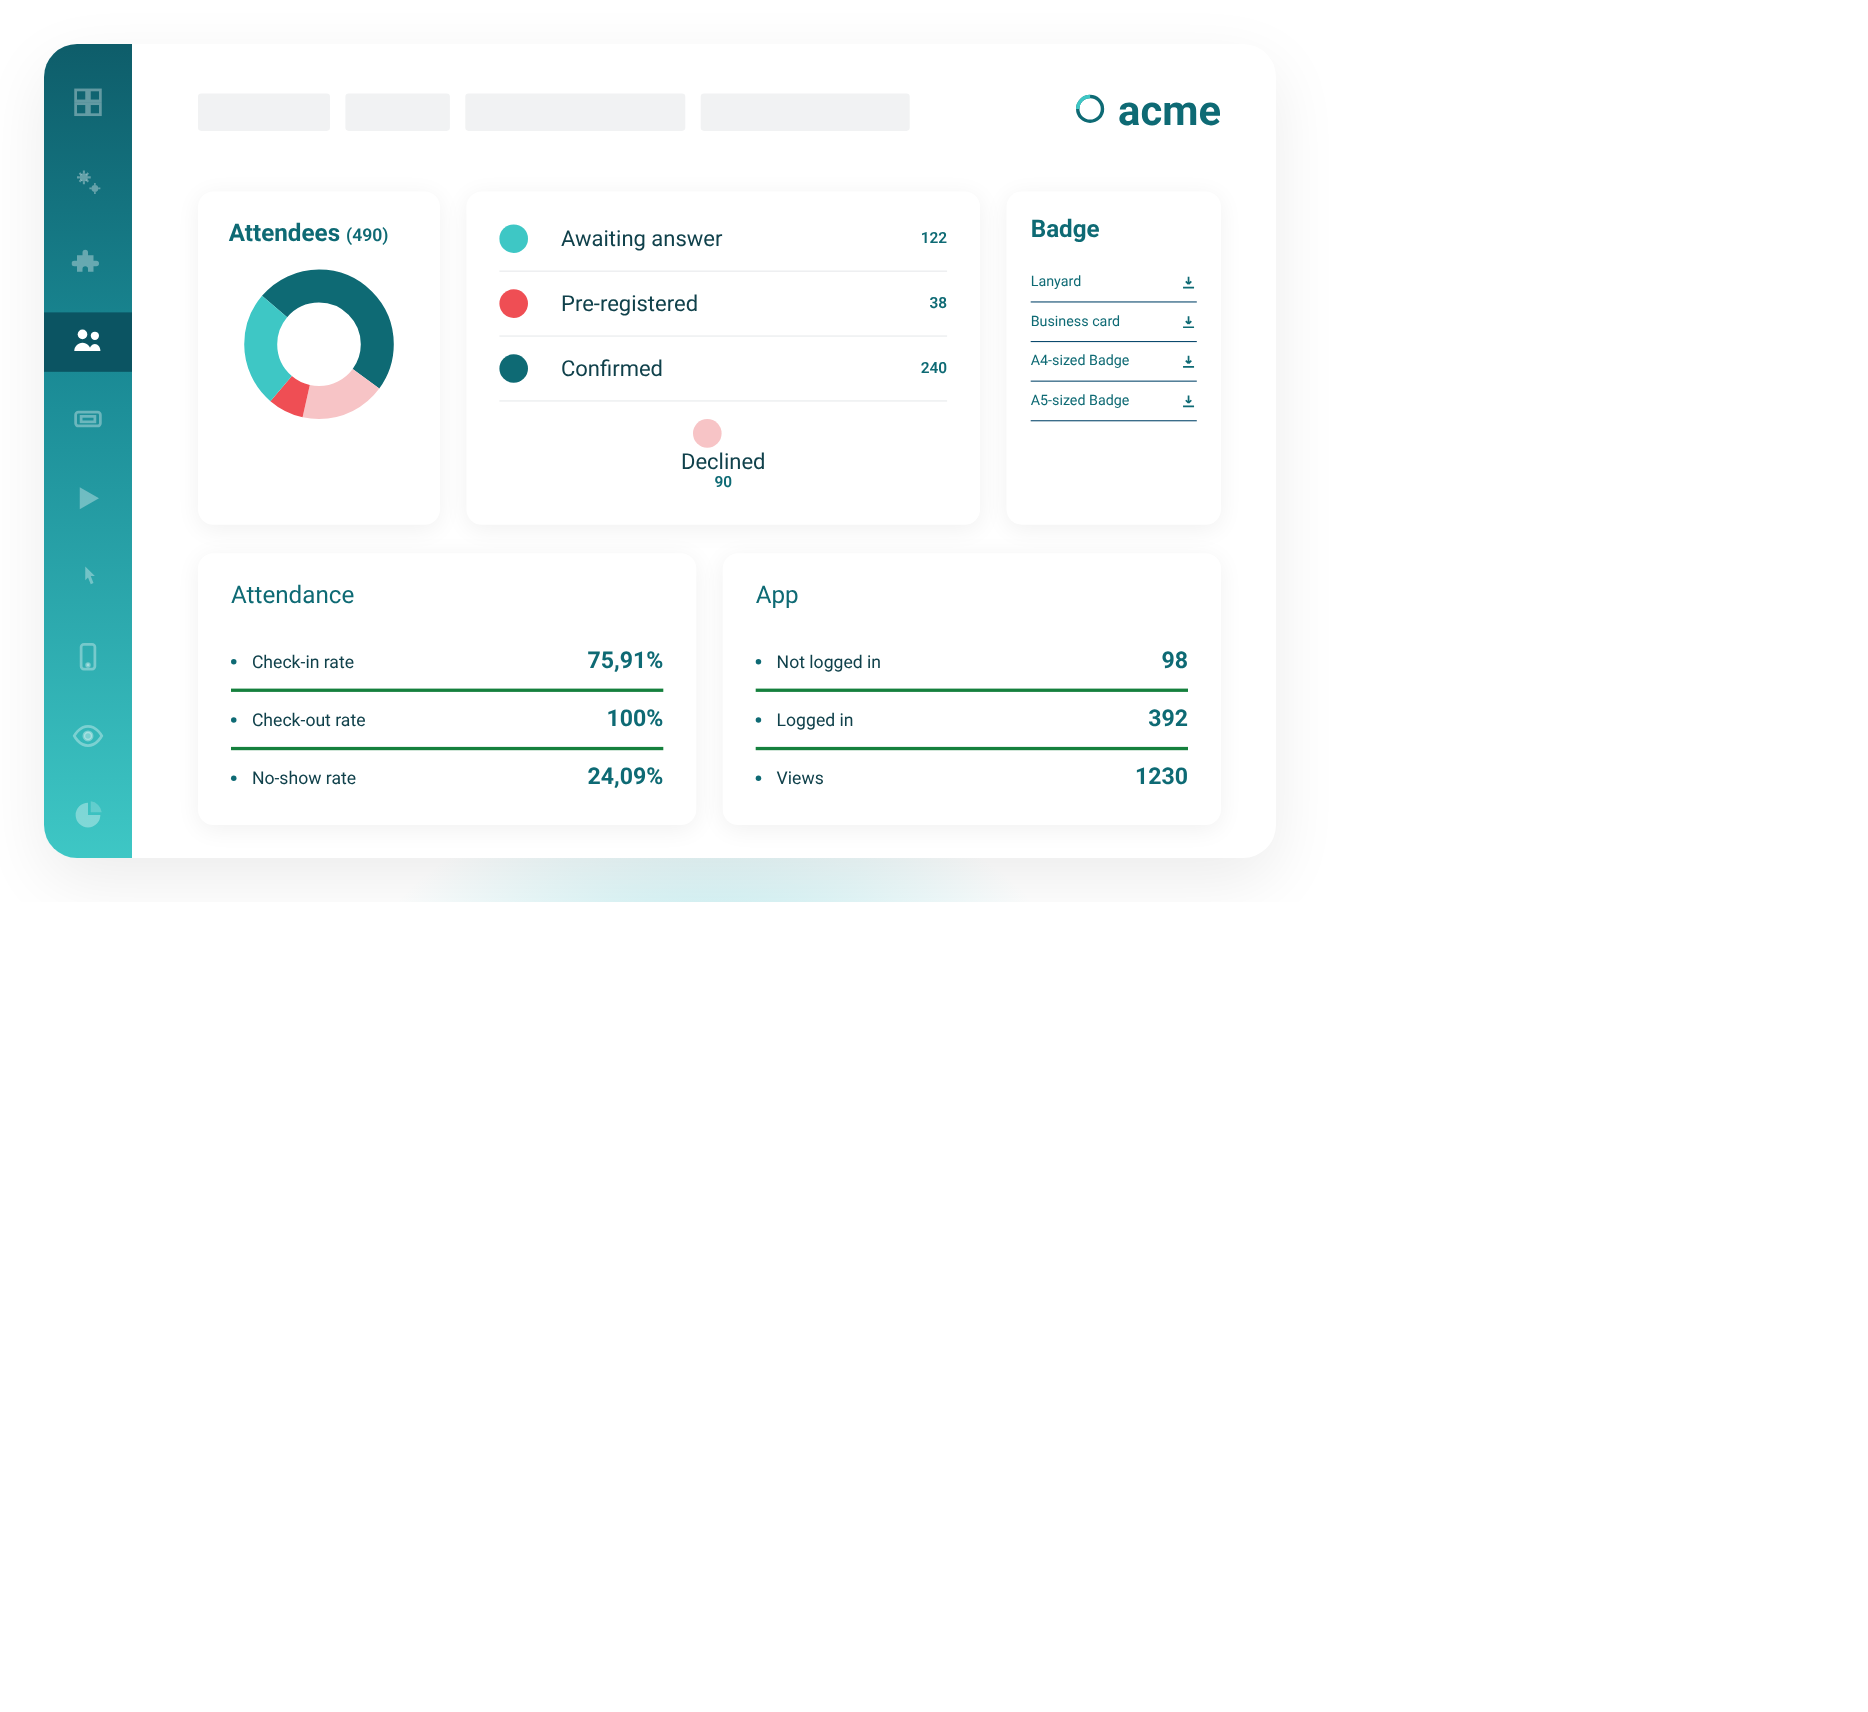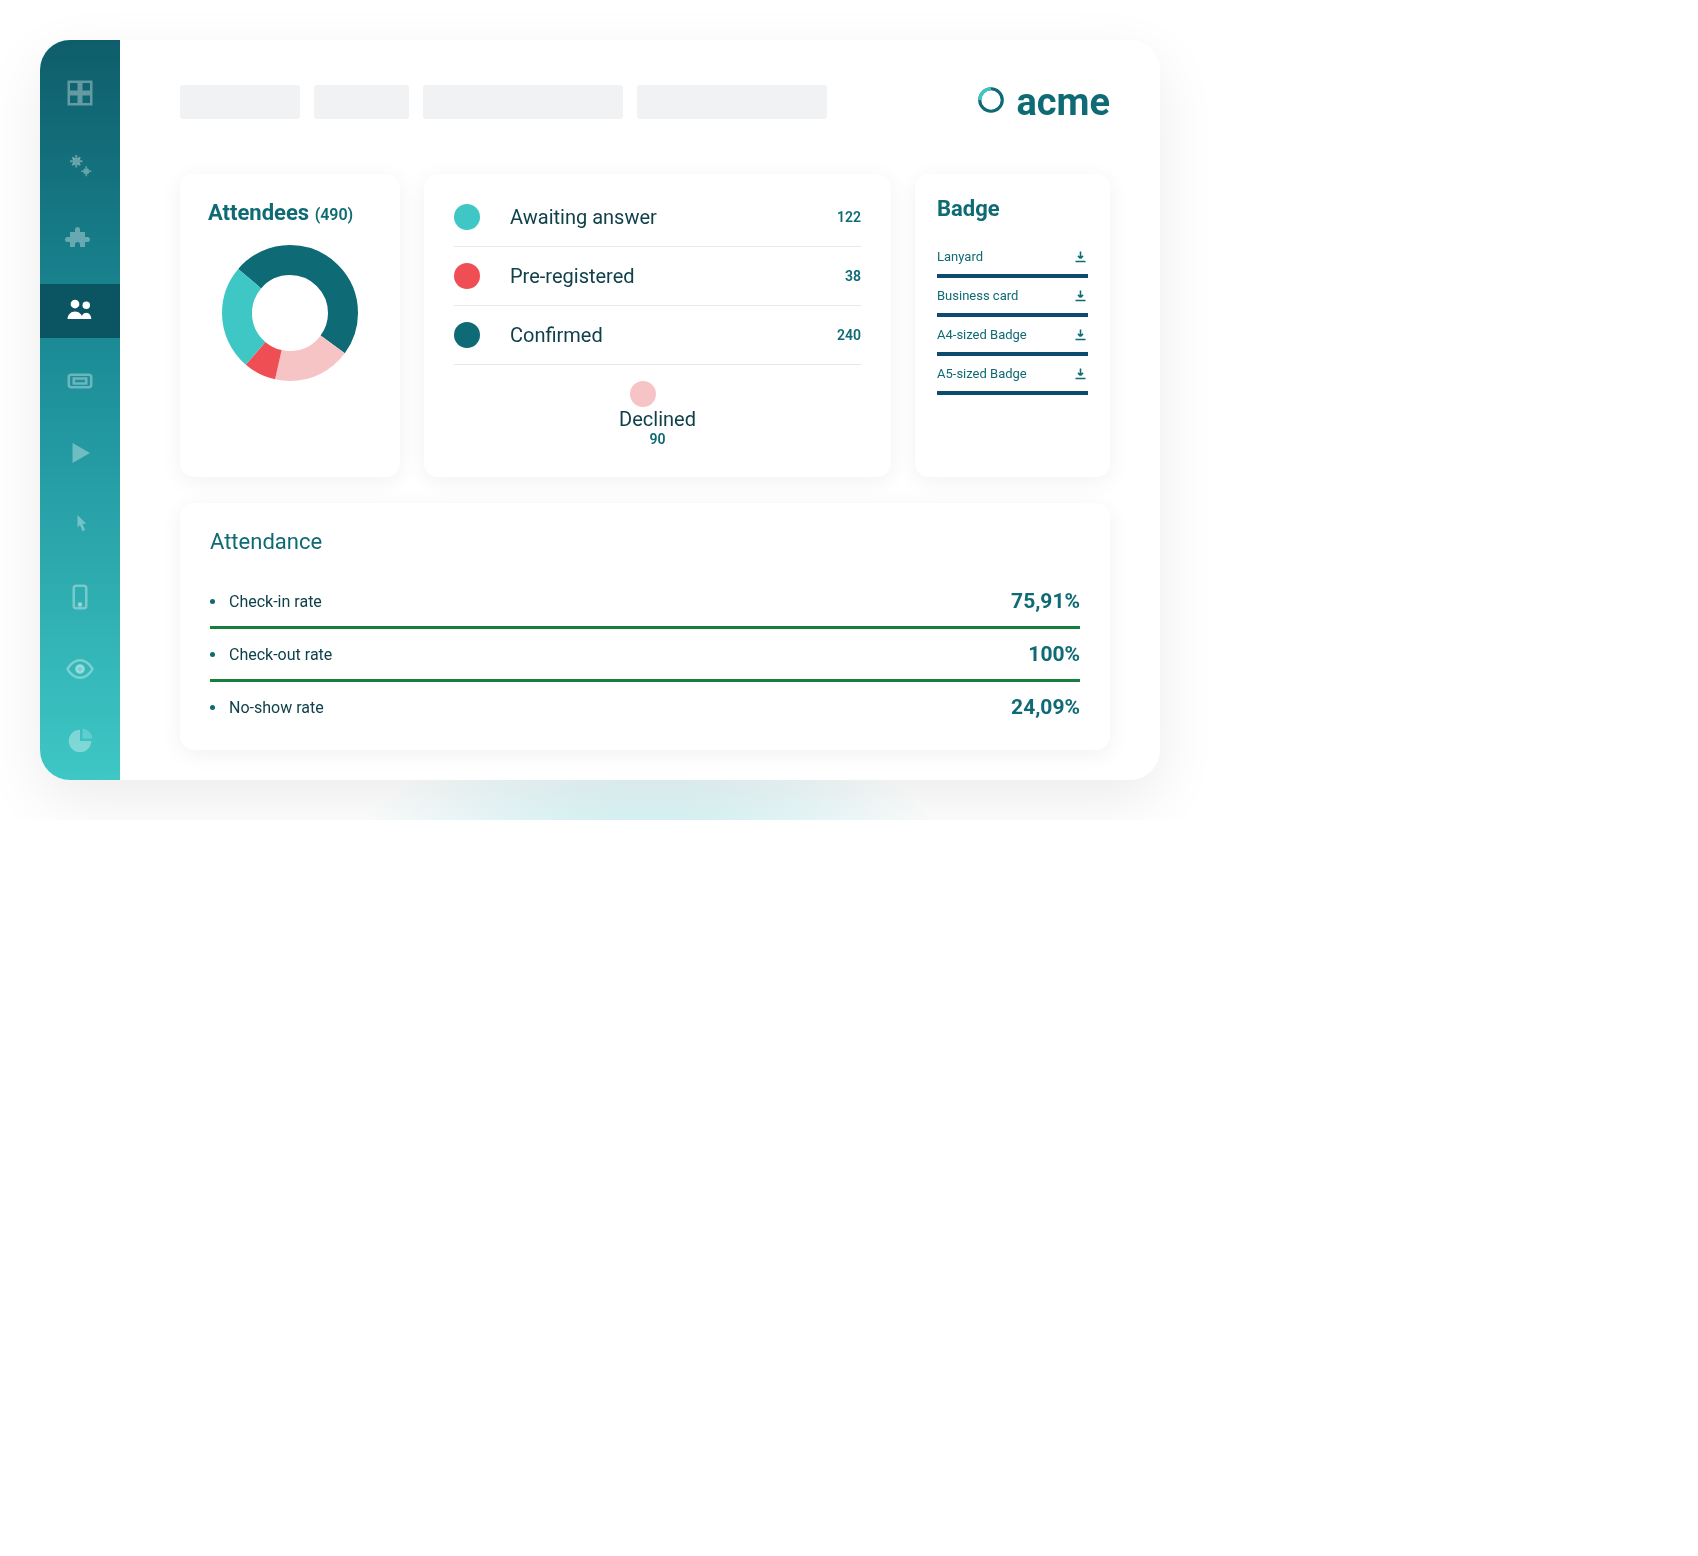--- a/index.html
+++ b/index.html
@@ -118,21 +118,21 @@
 }
 .status-label { color: #10414b; font-size: 20px; flex: 1; }
 .status-val { color: #0e6a74; font-size: 14px; font-weight: 600; }
 .card-badge { width: 195px; padding: 22px 22px 14px; }
 .card-badge h2 { color: #0e6a74; font-size: 22px; font-weight: 700; margin-bottom: 18px; }
 .badge-row {
   display: flex;
   justify-content: space-between;
   align-items: center;
   padding: 10px 0;
-  border-bottom: 4px solid #0c4a6e;
+  border-bottom: 1px solid #0c4a6e;
   cursor: pointer;
 }
 .badge-label { color: #0e6a74; font-size: 13px; }
 .dl-icon { color: #0e6a74; }
 .dl-icon svg { width: 15px; height: 15px; display:block; }
 .row2 { display: flex; gap: 24px; }
 .card-wide { flex: 1; padding: 26px 30px 18px; }
 .card-wide h2 { color: #0e6a74; font-size: 22px; font-weight: 400; margin-bottom: 22px; }
 .metric-row {
   display: flex;
@@ -347,17 +347,35 @@
           <span class="metric-label">Check-out rate</span>
           <span class="metric-val">100%</span>
         </div>
         <div class="metric-row">
           <span class="bullet"></span>
           <span class="metric-label">No-show rate</span>
           <span class="metric-val">24,09%</span>
         </div>
       </div>
 
+      <div class="card card-wide">
+        <h2>App</h2>
+        <div class="metric-row">
+          <span class="bullet"></span>
+          <span class="metric-label">Not logged in</span>
+          <span class="metric-val">98</span>
+        </div>
+        <div class="metric-row">
+          <span class="bullet"></span>
+          <span class="metric-label">Logged in</span>
+          <span class="metric-val">392</span>
+        </div>
+        <div class="metric-row">
+          <span class="bullet"></span>
+          <span class="metric-label">Views</span>
+          <span class="metric-val">1230</span>
+        </div>
+      </div>
     </div>
   </div>
 </div>
 <div class="glow"></div>
 </div>
 
 </body></html>

